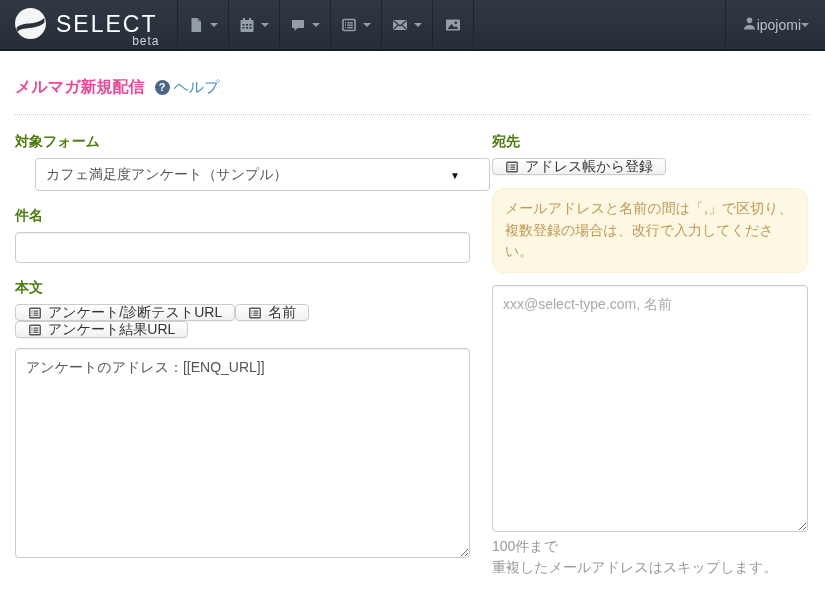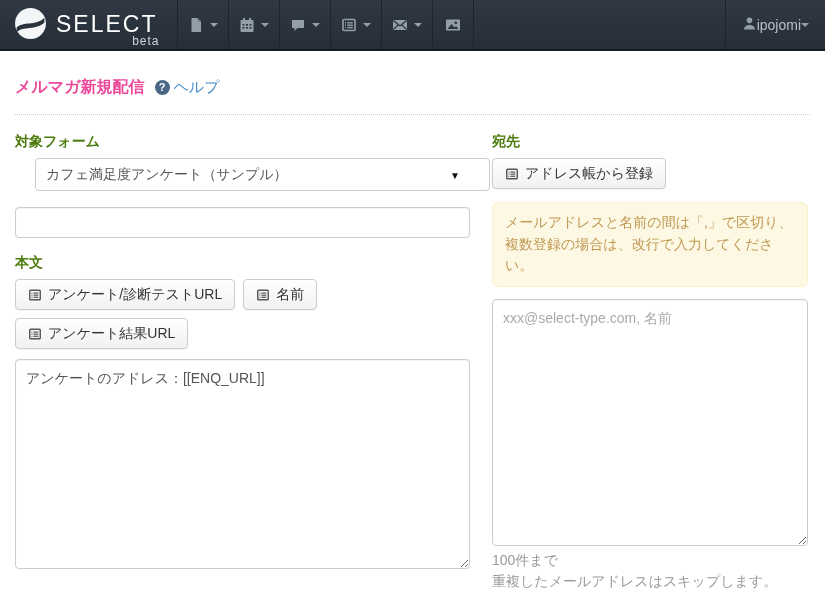--- a/index.html
+++ b/index.html
@@ -74,32 +74,32 @@
     width:100%;box-sizing:border-box;display:block;
     border:1px solid #ccc;border-radius:4px;
     padding:8px 10px;font-size:14px;color:#555;font-family:inherit;
     resize:both;box-shadow:inset 0 1px 1px rgba(0,0,0,.05);line-height:1.45;
   }
   textarea.ta::placeholder{color:#aaa;}
   .section{margin-bottom:16px;}
   
   .btn{
     display:inline-flex;align-items:center;gap:6px;
-    height:31px;box-sizing:border-box;padding:0 12px;
+    height:17px;box-sizing:border-box;padding:0 12px;
     background:linear-gradient(#ffffff,#f1f1f1);
     border:1px solid #ccc;border-radius:4px;
     font-size:14px;color:#333;cursor:pointer;font-family:inherit;
     box-shadow:0 1px 1px rgba(0,0,0,.04);
     justify-content:center;
   }
   .btn svg{display:block;color:#555;}
-  .btn-row{display:flex;gap:8px;margin-bottom:10px;flex-wrap:wrap;}
+  .btn-row{display:flex;gap:0;margin-bottom:10px;flex-wrap:wrap;}
   
   .note{
-    background:#fcf8e3;border:1px solid #faf2cc;border-radius:6px;
+    background:#fcf8e3;border:1px solid #faf2cc;border-radius:12px;
     color:#c09853;padding:9px 12px;line-height:1.55;font-size:14px;
     margin-bottom:12px;
   }
 </style>
 </head>
 <body>
 
 <div class="navbar">
   <div class="brand">
     <span>
@@ -222,20 +222,21 @@
         <div class="field-label">対象フォーム</div>
         <div class="select-wrap">
           <select class="form-select">
             <option>カフェ満足度アンケート（サンプル）</option>
           </select>
           <span class="select-arrow">▼</span>
         </div>
       </div>
 
       <div class="section">
+        <div class="field-label">件名</div>
         <input type="text" class="text-input" value="" style="">
       </div>
 
       <div class="section" style="margin-bottom:0;">
         <div class="field-label">本文</div>
         <div class="btn-row">
           <button class="btn">
             <span>
               <svg width="14" height="14" viewBox="0 0 16 16">
                 <rect x="2" y="2.5" width="12" height="11" rx="1" fill="none" stroke="currentColor" stroke-width="1.6"></rect>

